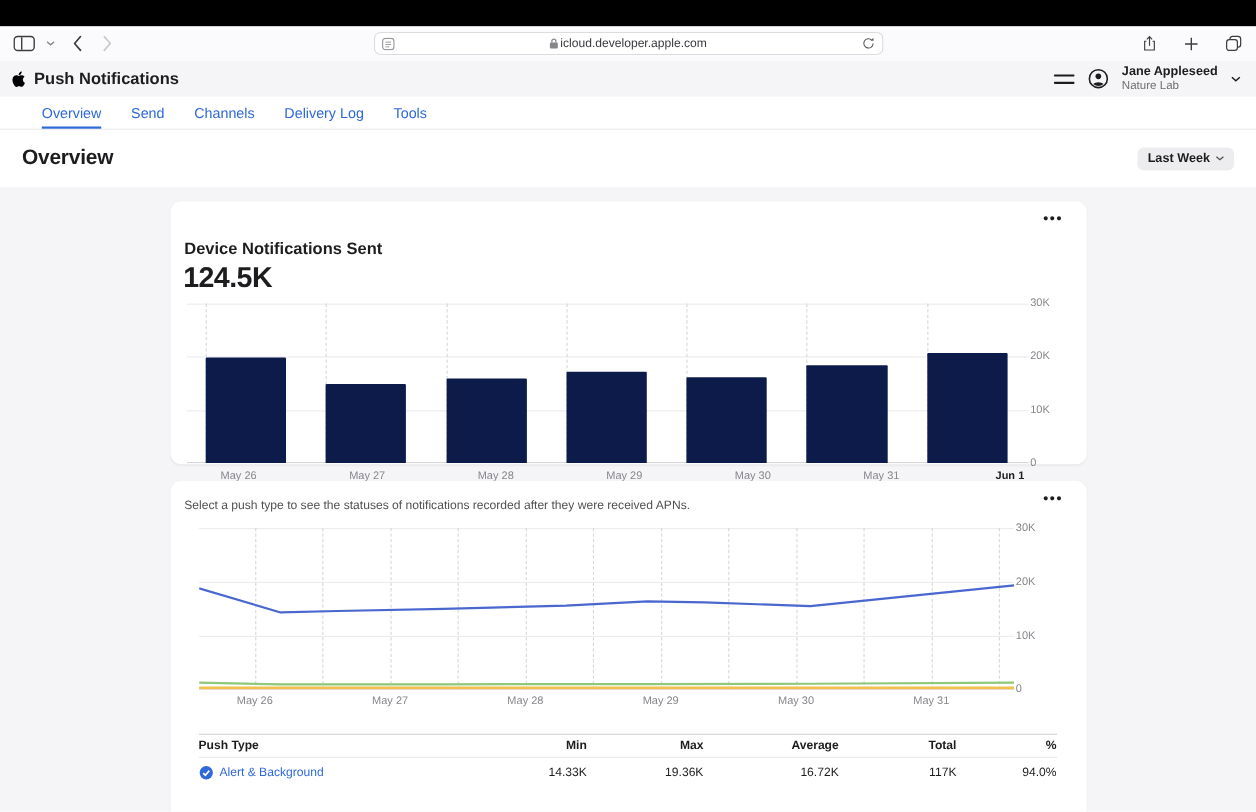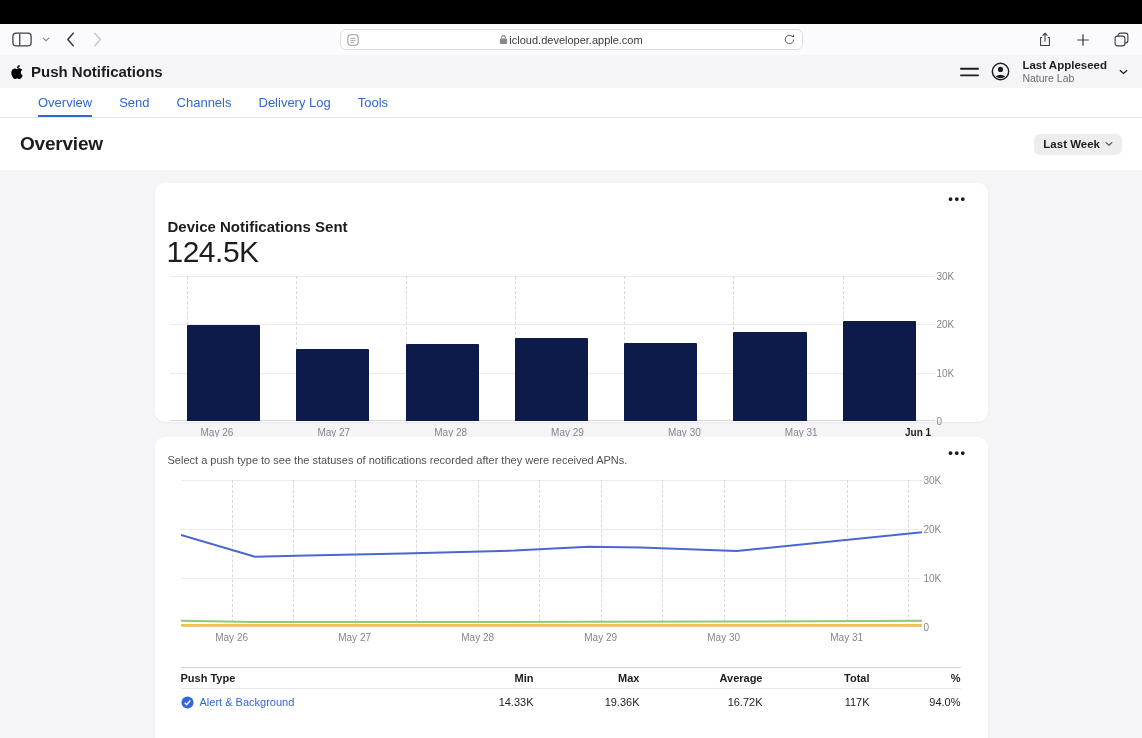--- a/index.html
+++ b/index.html
@@ -36,21 +36,21 @@
   .page-title { font-size:19px; font-weight:700; letter-spacing:-0.2px; }
   .range-btn { margin-left:auto; background:#ededf0; border:none; border-radius:6px; height:21px; padding:0 9px; font-size:11.5px; font-weight:600; color:#1d1d1f; display:flex; align-items:center; gap:5px; cursor:pointer; font-family:inherit; }
 
   
   .content { background:#f5f5f7; height:568px; padding-top:13px; overflow:hidden; }
   .card { width:833px; margin:0 auto; background:#fff; border-radius:10px; box-shadow:0 1px 2px rgba(0,0,0,0.05); position:relative; }
   .card1 { height:239px; margin-bottom:15px; padding:11px 0 0 0; }
   .card2 { height:330px; padding:12px 0 0 0; }
   .card-menu { position:absolute; top:8px; right:21px; font-size:13px; font-weight:700; letter-spacing:1.5px; color:#1d1d1f; cursor:pointer; }
   .card-title-sm { font-size:15px; font-weight:600; padding-left:13px;margin-top:24px; }
-  .big-number { font-size:30px; font-weight:400; letter-spacing:-0.5px; padding-left:12px; line-height:34px; }
+  .big-number { font-size:26px; font-weight:700; letter-spacing:-0.5px; padding-left:12px; line-height:34px; }
   .card-title-lg { font-size:19px; font-weight:700; padding-left:13px; }
   .card-subtitle { font-size:11px; color:#515154; padding-left:13px; margin-top:5px; }
 
   
   .chart-row { display:flex; }
   .bar-chart-row { padding-left:15px; margin-top:7px; }
   .line-chart-row { padding-left:26px; margin-top:14px; }
   .plot { position:relative; flex:1; }
   .bar-plot { height:145px; display:flex; }
   .line-plot { height:147px; }
@@ -170,21 +170,21 @@
         </svg>
     </span>
     <span class="tb-icon">
       <svg viewBox="0 0 20 20" width="19" height="19">
           <circle cx="10" cy="10" r="8.6" fill="none" stroke="#1d1d1f" stroke-width="1.5"></circle>
           <circle cx="10" cy="7.8" r="2.7" fill="#1d1d1f"></circle>
           <path d="M4.9 15.2a6.8 5.2 0 0 1 10.2 0 8.6 8.6 0 0 1-10.2 0z" fill="#1d1d1f"></path>
         </svg>
     </span>
     <span class="user-block">
-      <span class="user-name">Last Appleseed</span>
+      <span class="user-name">Jane Appleseed</span>
       <span class="user-org">Nature Lab</span>
     </span>
     <span class="tb-icon">
       <svg viewBox="0 0 10 6" width="9" height="6">
           <path d="M1 1l4 3.6L9 1" fill="none" stroke="#1d1d1f" stroke-width="1.5"></path>
         </svg>
     </span>
   </div>
 </div>
 

